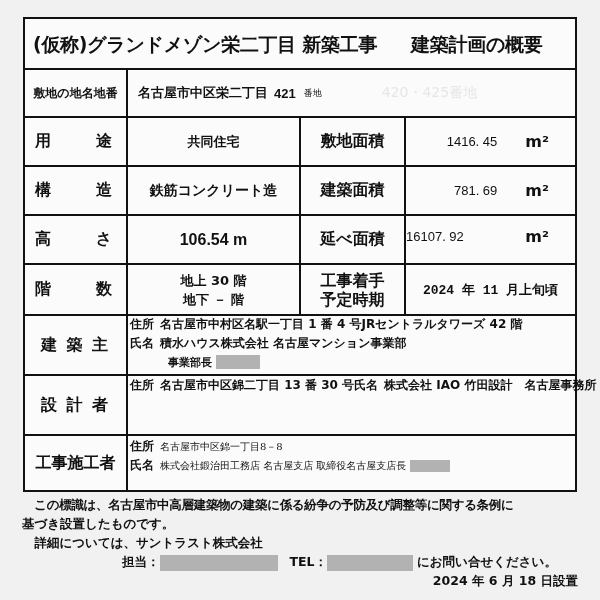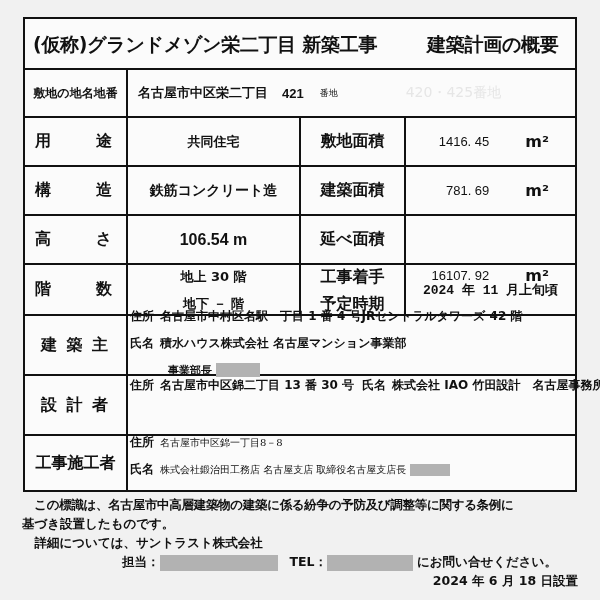--- a/index.html
+++ b/index.html
@@ -4,21 +4,21 @@
 <style>
   html, body { margin:0; padding:0; }
   body {
     width:600px; height:600px; overflow:hidden; position:relative;
     background:#f1f1f1;
     font-family:"DejaVu Sans", sans-serif; color:#111;
   }
   .sign { position:absolute; left:0; top:0; width:600px; height:600px; }
   .tbl { position:absolute; left:23px; top:17px; width:554px; height:475px;
     border:2px solid #111; box-sizing:border-box; background:#fbfbfb; }
-  .cell { position:absolute; box-sizing:border-box; display:flex; align-items:center;gap:8px; }
+  .cell { position:absolute; box-sizing:border-box; display:flex; align-items:center; }
   .hline { position:absolute; height:2px; background:#111; }
   .vline { position:absolute; width:2px; background:#111; }
   .title { left:0; top:0; width:550px; height:51px; padding-left:8px; font-size:19px; font-weight:bold; white-space:nowrap; letter-spacing:-0.3px; }
   .title .gap { display:inline-block; width:34px; }
   .lbl { font-weight:bold; font-size:16px; }
   .spread { justify-content:space-between; padding:0 14px 0 10px; }
   .center { justify-content:center; }
   .small { font-size:12px; font-weight:bold; }
   .val { font-size:13px; font-weight:bold; }
   .num { font-size:13px; font-family:"Liberation Sans", sans-serif; }
@@ -84,21 +84,21 @@
       <span class="num">781. 69</span>
       <span class="unit">m²</span>
     </div>
 
     <div class="cell lbl spread" style="left:0;top:197px;width:101px;height:47px;">
       <span>高</span>
       <span>さ</span>
     </div>
     <div class="cell center val" style="left:103px;top:197px;width:171px;height:47px;font-family:'Liberation Sans',sans-serif;font-size:16px;">106.54 m</div>
     <div class="cell center lbl" style="left:276px;top:197px;width:103px;height:47px;">延べ面積</div>
-    <div class="cell" style="left:381px;top:197px;width:169px;height:40px;justify-content:flex-end;padding-right:26px;margin-top:39px;">
+    <div class="cell" style="left:381px;top:197px;width:169px;height:40px;justify-content:space-between;padding-right:26px;">
       <span class="num">16107. 92</span>
       <span class="unit">m²</span>
     </div>
 
     <div class="cell lbl spread" style="left:0;top:246px;width:101px;height:49px;">
       <span>階</span>
       <span>数</span>
     </div>
     <div class="cell center val" style="left:103px;top:246px;width:171px;height:49px;flex-direction:column;line-height:19px;">
       <span>地上 30 階</span>

